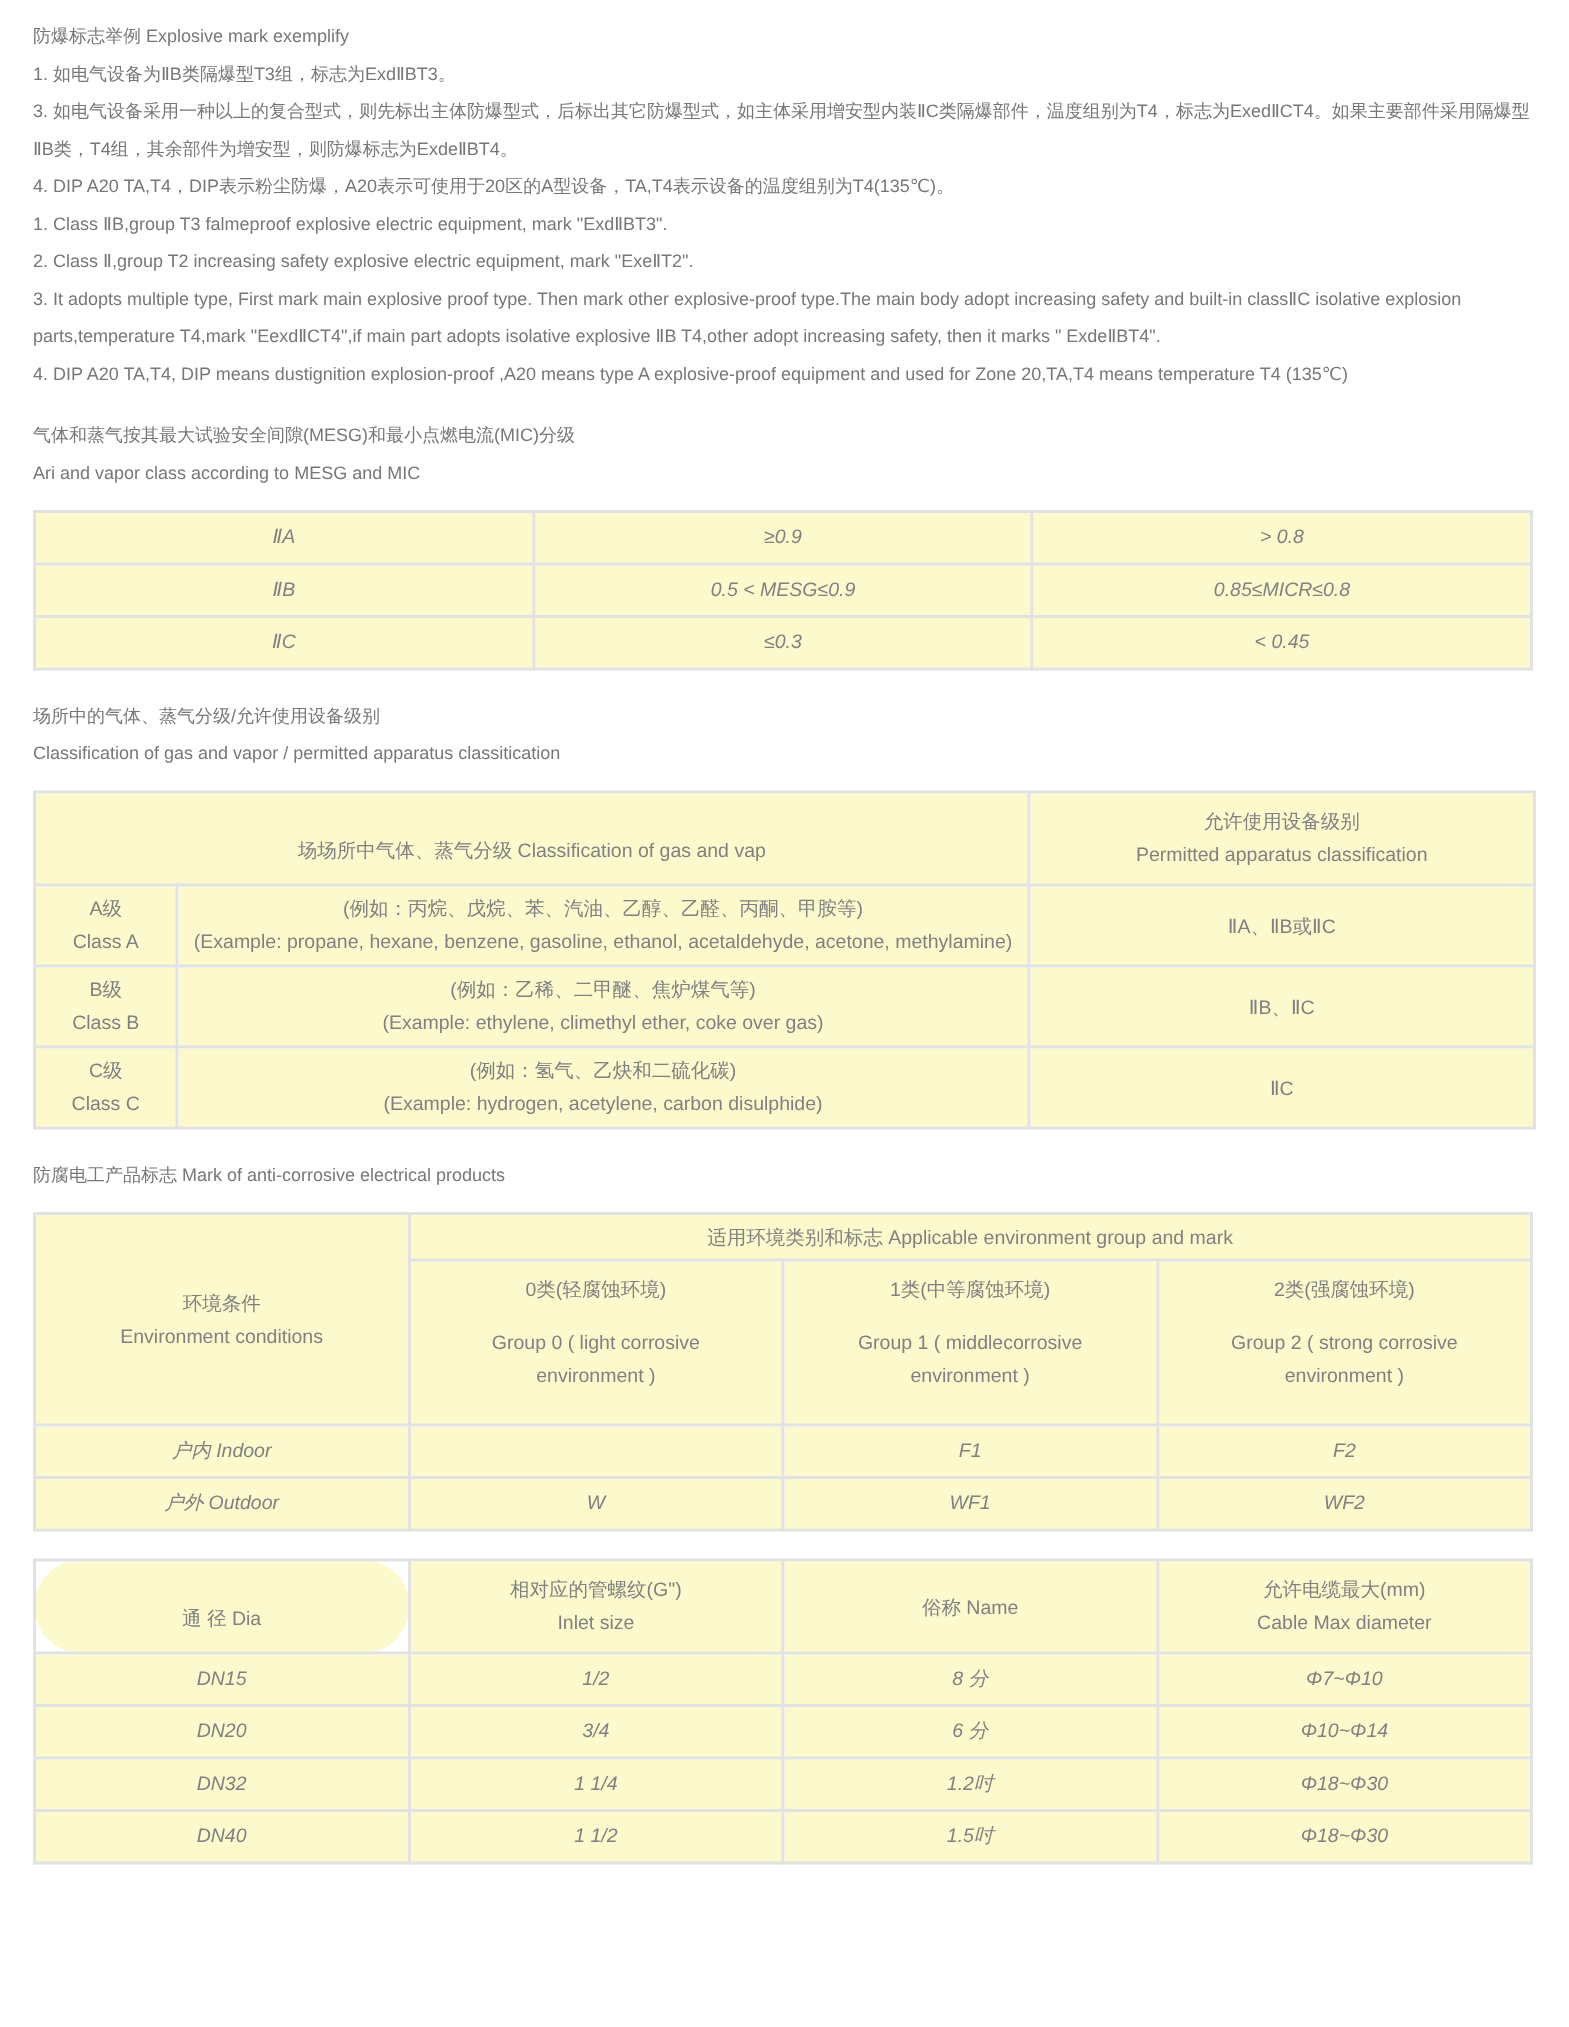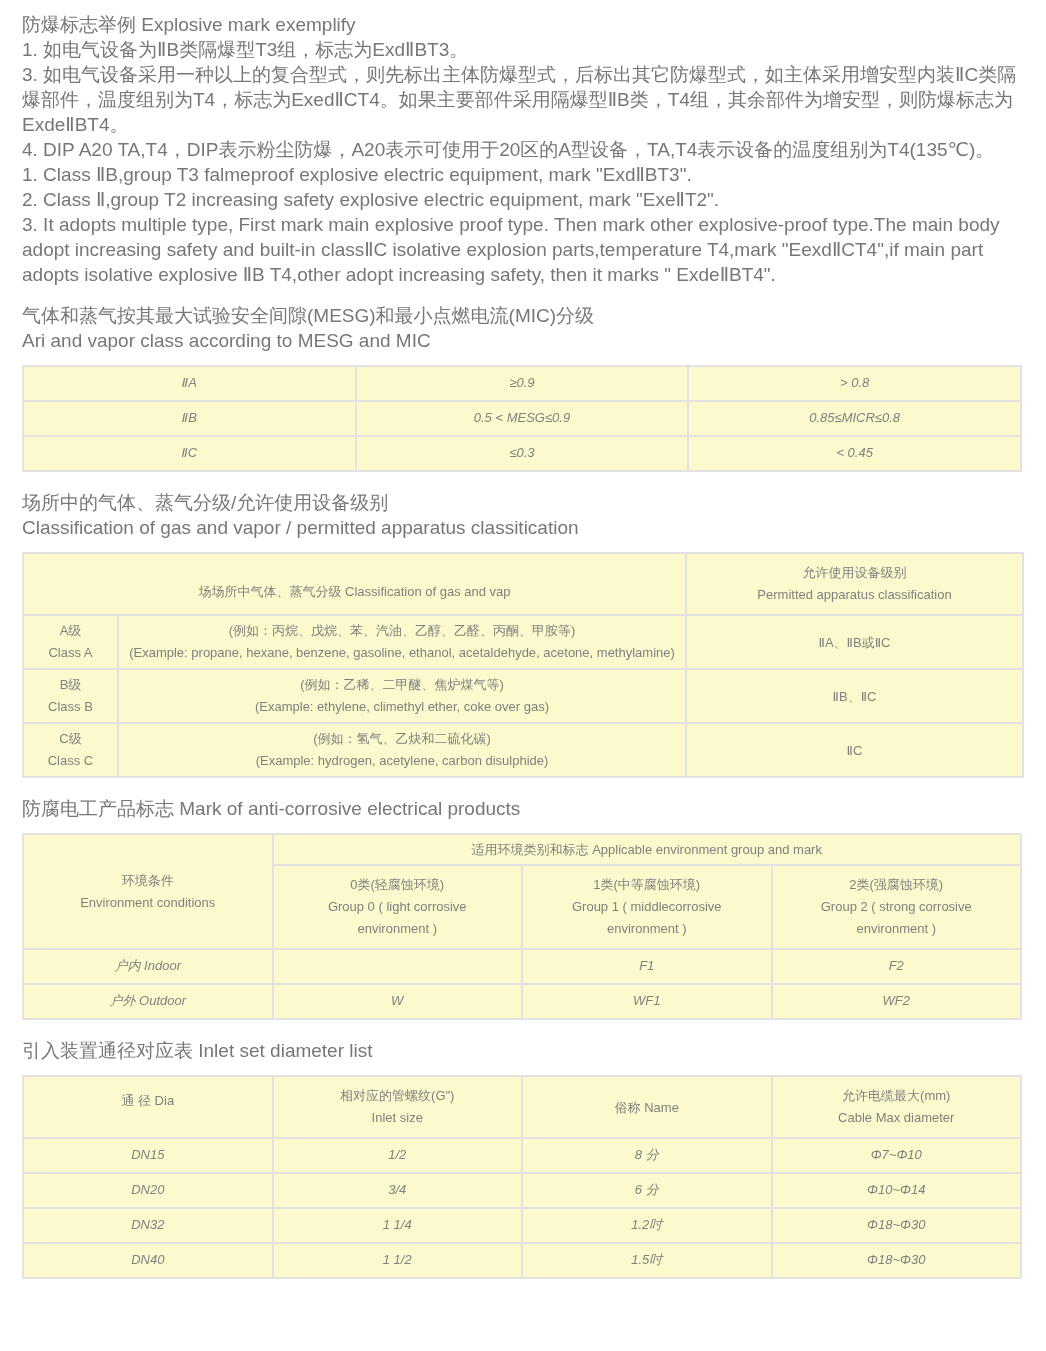--- a/index.html
+++ b/index.html
@@ -7,21 +7,21 @@
     font-family: "Liberation Sans", "DejaVu Sans", sans-serif;
     color:#777777;
     -webkit-font-smoothing: antialiased;
   }
   .page {
     width:1046px;
     box-sizing:border-box;
     padding:12px 24px 20px 22px;
     background:#ffffff;
   }
-  p { margin:0; font-size:19px; line-height:25px; color:#777777; }
+  p { margin:0; font-size:12px; line-height:25px; color:#777777; }
   .gap-md { height:16px; }
 
   table {
     border-collapse:collapse;
     width:1000px;
     table-layout:fixed;
     margin:12px 0 18px 0;
   }
   td {
     border:2px solid #e2e2e2;
@@ -30,41 +30,42 @@
     color:#808080;
     text-align:center;
     vertical-align:middle;
     padding:4px 8px;
     line-height:21px;
     overflow:hidden;
   }
   .h2line div { line-height:22px; }
   .row-sm td { height:27px; padding:2px 8px 4px;font-style:italic; }
   .hdr td { padding:8px 8px; }
-  .env-en { max-width:190px; margin:0 auto; }
+  .env-en { max-width:190px; margin:13px auto; }
 
   
   col.c-third { width:33.33%; }
   col.c-narrow { width:95px; }
   col.c-wide { width:568px; }
   col.c-perm { width:337px; }
   col.c-quart { width:25%; }
 </style>
 </head>
 <body>
 
 <div class="page">
 
   <p>防爆标志举例 Explosive mark exemplify</p>
   <p>1. 如电气设备为ⅡB类隔爆型T3组，标志为ExdⅡBT3。</p>
   <p>3. 如电气设备采用一种以上的复合型式，则先标出主体防爆型式，后标出其它防爆型式，如主体采用增安型内装ⅡC类隔爆部件，温度组别为T4，标志为ExedⅡCT4。如果主要部件采用隔爆型ⅡB类，T4组，其余部件为增安型，则防爆标志为ExdeⅡBT4。</p>
   <p>4. DIP A20 TA,T4，DIP表示粉尘防爆，A20表示可使用于20区的A型设备，TA,T4表示设备的温度组别为T4(135℃)。</p>
   <p>1. Class ⅡB,group T3 falmeproof explosive electric equipment, mark "ExdⅡBT3".</p>
   <p>2. Class Ⅱ,group T2 increasing safety explosive electric equipment, mark "ExeⅡT2".</p>
   <p>3. It adopts multiple type, First mark main explosive proof type. Then mark other explosive-proof type.The main body adopt increasing safety and built-in classⅡC isolative explosion parts,temperature T4,mark "EexdⅡCT4",if main part adopts isolative explosive ⅡB T4,other adopt increasing safety, then it marks " ExdeⅡBT4".</p>
+  <p>4. DIP A20 TA,T4, DIP means dustignition explosion-proof ,A20 means type A explosive-proof equipment and used for Zone 20,TA,T4 means temperature T4 (135℃)</p>
 
   <div class="gap-md"></div>
 
   <p>气体和蒸气按其最大试验安全间隙(MESG)和最小点燃电流(MIC)分级</p>
   <p>Ari and vapor class according to MESG and MIC</p>
 
   <table>
     <colgroup>
       <col class="c-third">
         <col class="c-third">
@@ -181,32 +182,31 @@
     </tr>
     <tr class="row-sm">
       <td>户外 Outdoor</td>
       <td>W</td>
       <td>WF1</td>
       <td>WF2</td>
     </tr>
   </tbody>
     </table>
 
-  <p>引入装置通径对应表 Inlet set diameter list</p>
 
   <table>
     <colgroup>
       <col class="c-quart">
         <col class="c-quart">
         <col class="c-quart">
         <col class="c-quart">
     </colgroup>
     <tbody>
         <tr class="hdr">
-      <td style="vertical-align:bottom; padding-bottom:26px;">通 径 Dia</td>
+      <td style="vertical-align:bottom; padding-bottom:12px;border-radius:31px;">通 径 Dia</td>
       <td class="h2line">
         <div>相对应的管螺纹(G")</div>
         <div>Inlet size</div>
       </td>
       <td>俗称 Name</td>
       <td class="h2line">
         <div>允许电缆最大(mm)</div>
         <div>Cable Max diameter</div>
       </td>
     </tr>

